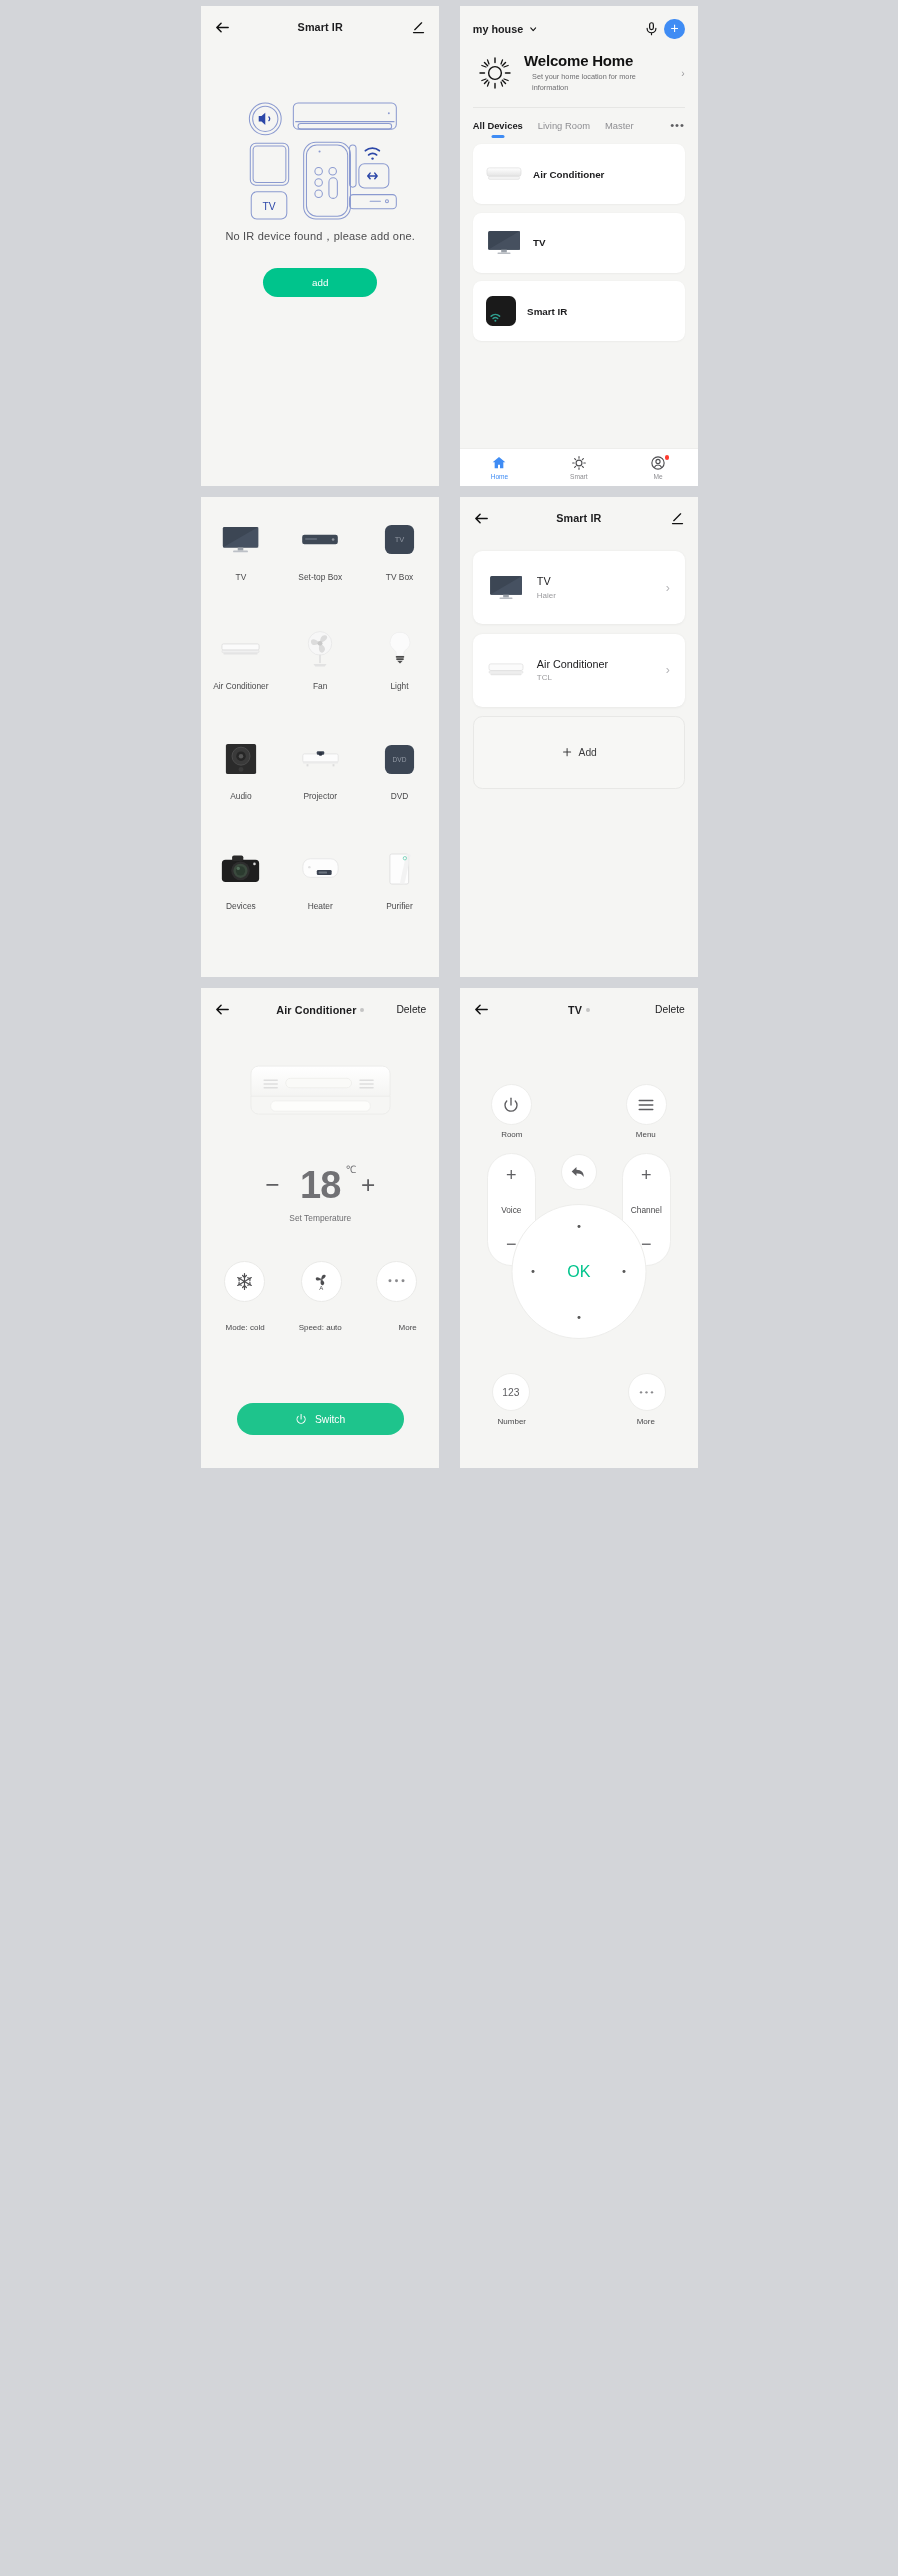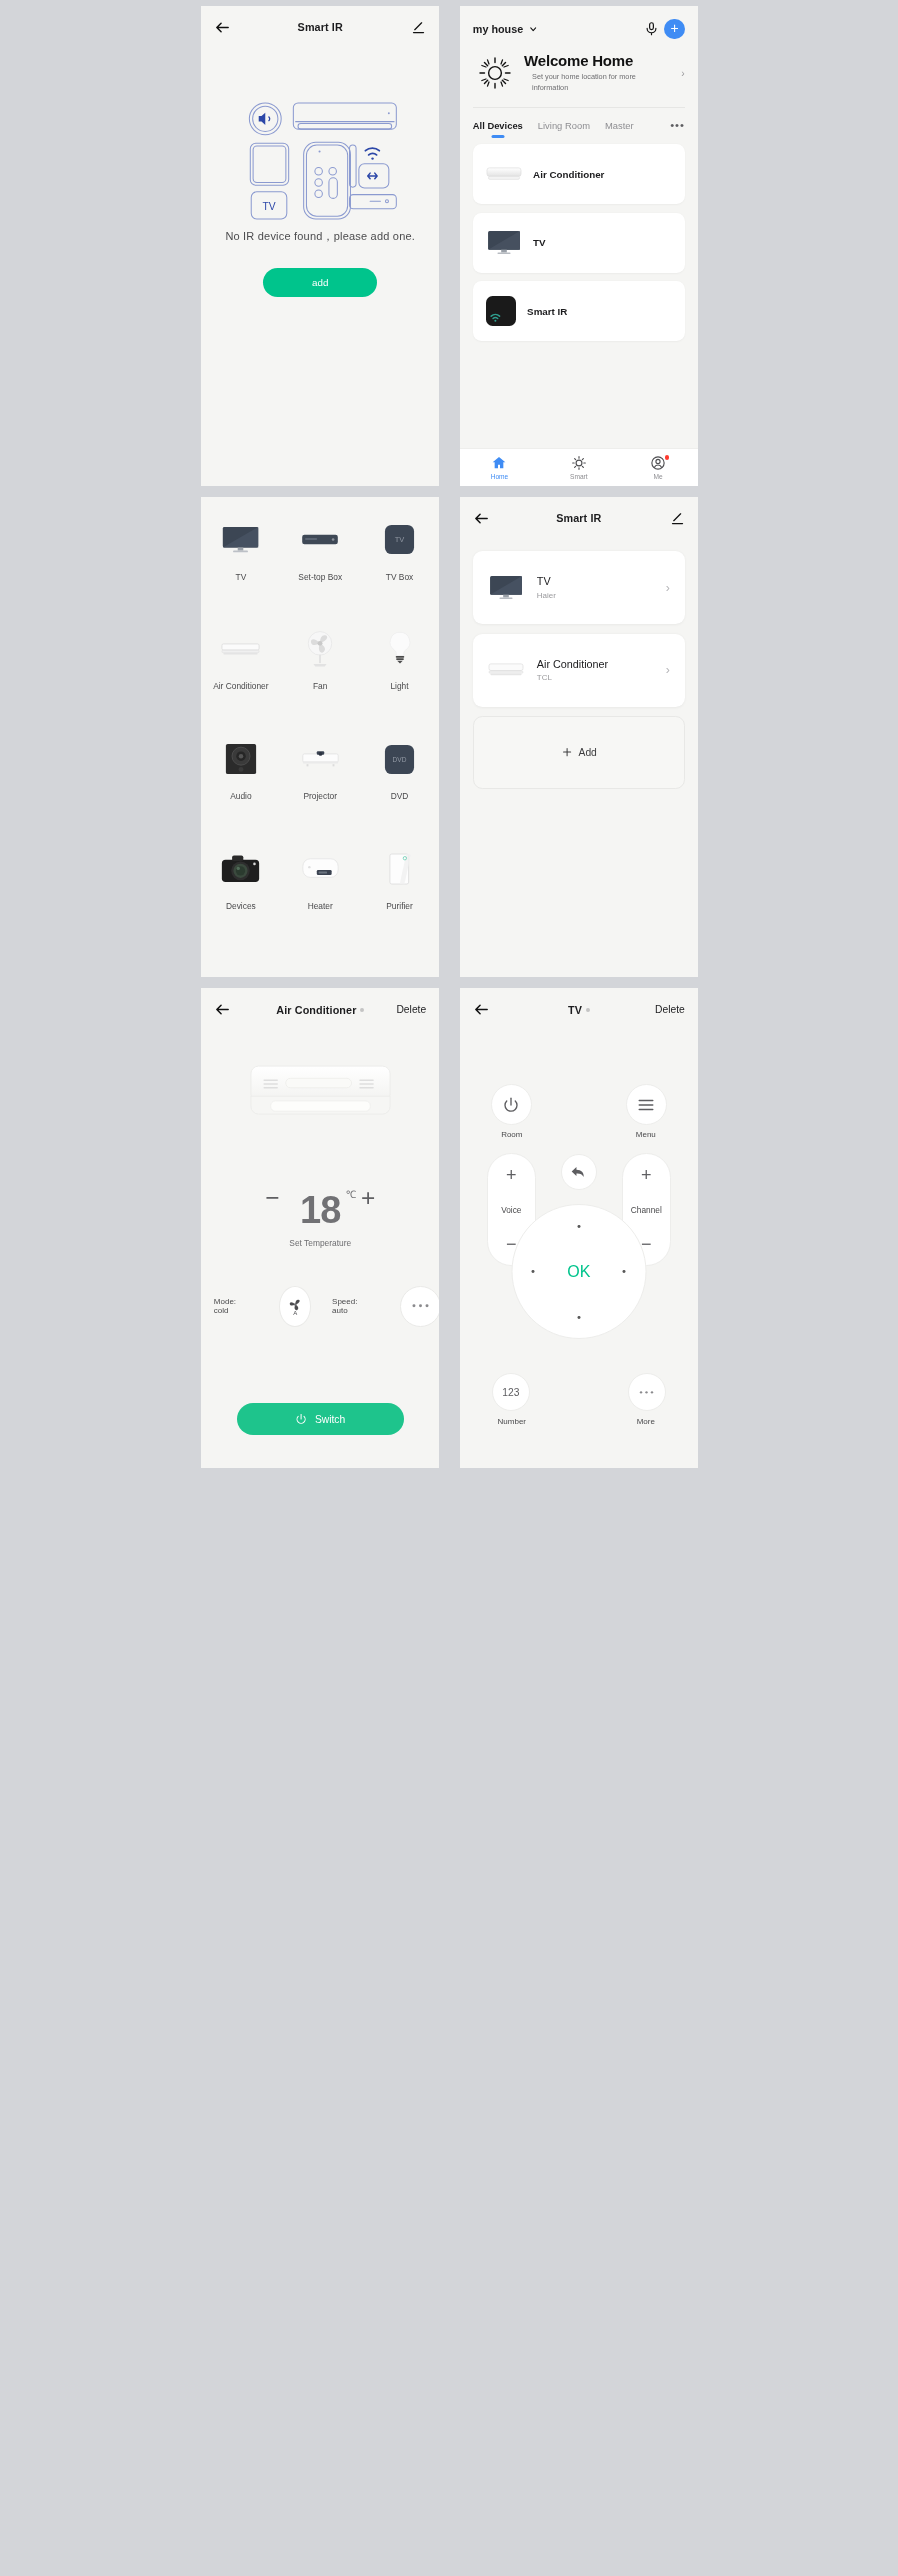--- a/index.html
+++ b/index.html
@@ -160,32 +160,32 @@
   }
 
   
   .ac-img { margin-top: 34px; display:flex; justify-content:center; }
   .temp-row {
     margin-top: 49px; display:flex; align-items:center;
     justify-content:center; gap: 20.6px;
   }
   .temp-val {
     font-size: 38px; font-weight: bold; color:#717174; line-height:.95;
-    position:relative; letter-spacing:-0.9px;margin-top:25px;
+    position:relative; letter-spacing:-0.9px;
   }
   .temp-unit {
     position:absolute; top:-1.9px; right:-15px;
     font-size: 10.3px; font-weight:normal; color:#717174;
   }
   .pm { font-size: 24.4px; color:#5f5f62; font-weight:300; line-height:1; }
   .set-temp-lbl { margin-top: 9.4px; text-align:center; font-size:8.4px; color:#6d6d70; }
   .ctrl-row {
     margin-top: 38px; display:flex; justify-content:center; gap: 34px;
   }
-  .ctrl { display:flex; flex-direction:row; align-items:center; gap:21px; }
+  .ctrl { display:flex; flex-direction:column; align-items:flex-end; gap:21px; }
   .ctrl .circ {
     width:41px; height:41px; border-radius:50%;
     background:#fff; border:0.9px solid #eaeae8;
     display:flex; align-items:center; justify-content:center;
   }
   .ctrl .lbl { font-size: 8px; color:#4a4a4c; }
   .switch-wrap { position:absolute; left:0; right:0; bottom: 33px; display:flex; justify-content:center; }
   .switch-btn {
     width: 167px; height: 32px; border-radius: 18px; background:#1ec48c;
     color:#fff; font-size: 10.3px; display:flex; align-items:center;

